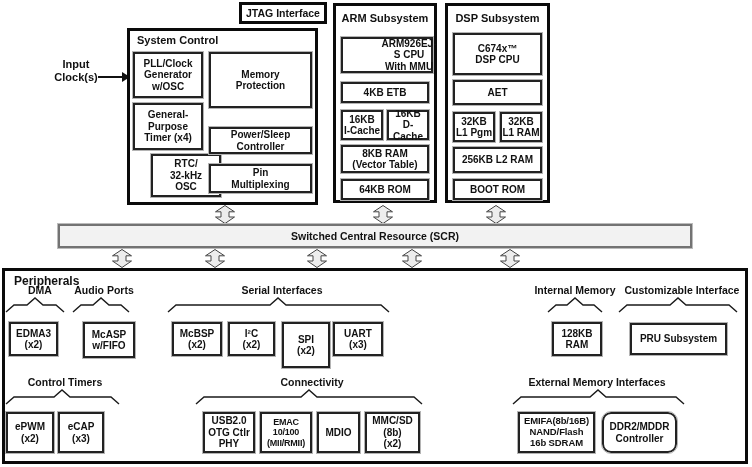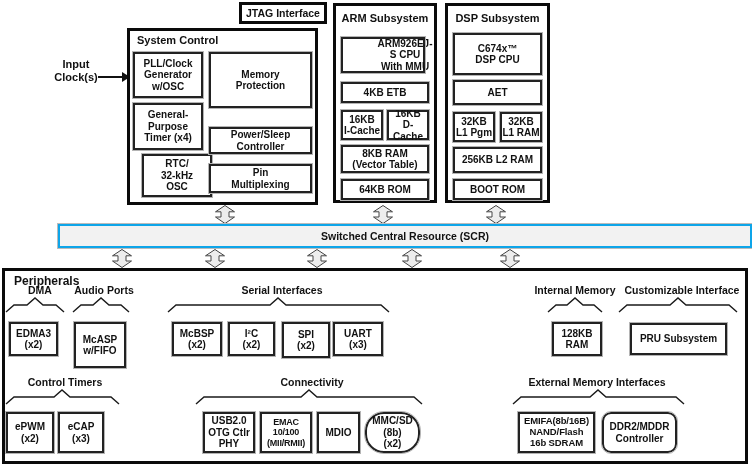--- a/index.html
+++ b/index.html
@@ -17,22 +17,22 @@
     box-sizing:border-box;display:flex;align-items:center;justify-content:center;
     text-align:center;font-weight:bold;font-size:10px;line-height:1.14;
     white-space:pre-line;
   }
   .ibox.xs{font-size:9px;letter-spacing:-0.2px;}
   .ibox.s{font-size:9.5px;letter-spacing:-0.1px;}
   .title{position:absolute;font-weight:bold;font-size:11px;white-space:nowrap;}
   .ctitle{position:absolute;left:0;right:0;text-align:center;font-weight:bold;font-size:11px;}
   .glabel{position:absolute;font-weight:bold;font-size:10.5px;text-align:center;white-space:nowrap;}
   .scrbar{
-    position:absolute;left:58px;top:224px;width:694px;height:24px;box-sizing:border-box;
-    border:2px solid #0ea5e9;outline:1px solid #bbb;background:#f2f2f2;
+    position:absolute;left:58px;top:224px;width:634px;height:24px;box-sizing:border-box;
+    border:2px solid #737373;outline:1px solid #bbb;background:#f2f2f2;
     display:flex;align-items:center;justify-content:center;font-weight:bold;font-size:10.5px;
   }
   .periph{
     position:absolute;left:2px;top:268px;width:746px;height:196px;box-sizing:border-box;
     border:3px solid #0a0a0a;background:#fff;
   }
   .lblblock{position:absolute;font-weight:bold;font-size:11px;line-height:1.15;text-align:center;white-space:pre-line;}
   svg{display:block;}
 </style>
 </head>
@@ -52,34 +52,34 @@
   </svg>
 
   <div class="obox" style="left:127px;top:28px;width:191px;height:177px;">
     <div class="title" style="left:7px;top:3px;">System Control</div>
     <div class="ibox" style="left:3px;top:21px;width:70px;height:46px;">PLL/Clock
 Generator
 w/OSC</div>
     <div class="ibox" style="left:3px;top:72px;width:70px;height:47px;">General-
 Purpose
 Timer (x4)</div>
-    <div class="ibox" style="left:12px;top:123px;width:70px;height:43px;">RTC/
+    <div class="ibox" style="left:21px;top:123px;width:70px;height:43px;">RTC/
 32-kHz
 OSC</div>
     <div class="ibox" style="left:79px;top:21px;width:103px;height:56px;">Memory
 Protection</div>
     <div class="ibox" style="left:79px;top:96px;width:103px;height:27px;">Power/Sleep
 Controller</div>
     <div class="ibox" style="left:79px;top:133px;width:103px;height:29px;">Pin
 Multiplexing</div>
   </div>
 
   <div class="obox" style="left:333px;top:3px;width:104px;height:200px;">
     <div class="ctitle" style="top:6px;">ARM Subsystem</div>
-    <div class="ibox" style="left:5px;top:31px;width:84px;height:36px;padding-left:44px;">ARM926EJ-S CPU
+    <div class="ibox" style="left:5px;top:31px;width:92px;height:36px;padding-left:44px;">ARM926EJ-S CPU
 With MMU</div>
     <div class="ibox" style="left:5px;top:76px;width:88px;height:21px;">4KB ETB</div>
     <div class="ibox" style="left:5px;top:104px;width:42px;height:30px;">16KB
 I-Cache</div>
     <div class="ibox" style="left:51px;top:104px;width:42px;height:30px;">16KB
 D-Cache</div>
     <div class="ibox" style="left:5px;top:139px;width:88px;height:28px;">8KB RAM
 (Vector Table)</div>
     <div class="ibox" style="left:5px;top:173px;width:88px;height:21px;">64KB ROM</div>
   </div>
@@ -147,27 +147,27 @@
       </svg>
     <svg class="abs" style="left:542px;top:26px;" width="56" height="16" viewBox="0 0 56 16">
         <polyline points="1,15 9,8 20,8 28,1 36,8 47,8 55,15" fill="none" stroke="#1a1a1a" stroke-width="1.4"></polyline>
       </svg>
     <svg class="abs" style="left:613px;top:26px;" width="120" height="16" viewBox="0 0 120 16">
         <polyline points="1,15 9,8 52,8 60,1 68,8 111,8 119,15" fill="none" stroke="#1a1a1a" stroke-width="1.4"></polyline>
       </svg>
 
     <div class="ibox" style="left:4px;top:51px;width:49px;height:34px;">EDMA3
 (x2)</div>
-    <div class="ibox" style="left:69px;top:51px;width:52px;height:46px;">McASP
+    <div class="ibox" style="left:78px;top:51px;width:52px;height:36px;">McASP
 w/FIFO</div>
     <div class="ibox" style="left:167px;top:51px;width:50px;height:34px;">McBSP
 (x2)</div>
     <div class="ibox" style="left:223px;top:51px;width:47px;height:34px;">I²C
 (x2)</div>
-    <div class="ibox" style="left:277px;top:51px;width:48px;height:36px;">SPI
+    <div class="ibox" style="left:277px;top:51px;width:48px;height:46px;">SPI
 (x2)</div>
     <div class="ibox" style="left:328px;top:51px;width:50px;height:34px;">UART
 (x3)</div>
     <div class="ibox" style="left:547px;top:51px;width:50px;height:34px;">128KB
 RAM</div>
     <div class="ibox" style="left:625px;top:52px;width:97px;height:32px;">PRU Subsystem</div>
 
     <div class="glabel" style="left:10px;top:105px;width:100px;">Control Timers</div>
     <div class="glabel" style="left:252px;top:105px;width:110px;">Connectivity</div>
     <div class="glabel" style="left:507px;top:105px;width:170px;">External Memory Interfaces</div>
@@ -186,21 +186,21 @@
 (x2)</div>
     <div class="ibox" style="left:53px;top:141px;width:46px;height:41px;">eCAP
 (x3)</div>
     <div class="ibox" style="left:198px;top:141px;width:52px;height:41px;">USB2.0
 OTG Ctlr
 PHY</div>
     <div class="ibox xs" style="left:255px;top:141px;width:52px;height:41px;">EMAC
 10/100
 (MII/RMII)</div>
     <div class="ibox" style="left:312px;top:141px;width:43px;height:41px;">MDIO</div>
-    <div class="ibox" style="left:360px;top:141px;width:55px;height:41px;border-radius:19px;">MMC/SD
+    <div class="ibox" style="left:360px;top:141px;width:55px;height:41px;">MMC/SD
 (8b)
 (x2)</div>
     <div class="ibox s" style="left:513px;top:141px;width:77px;height:41px;">EMIFA(8b/16B)
 NAND/Flash
 16b SDRAM</div>
     <div class="ibox" style="left:597px;top:141px;width:75px;height:41px;border-radius:9px;">DDR2/MDDR
 Controller</div>
   </div>
 
 </div>

